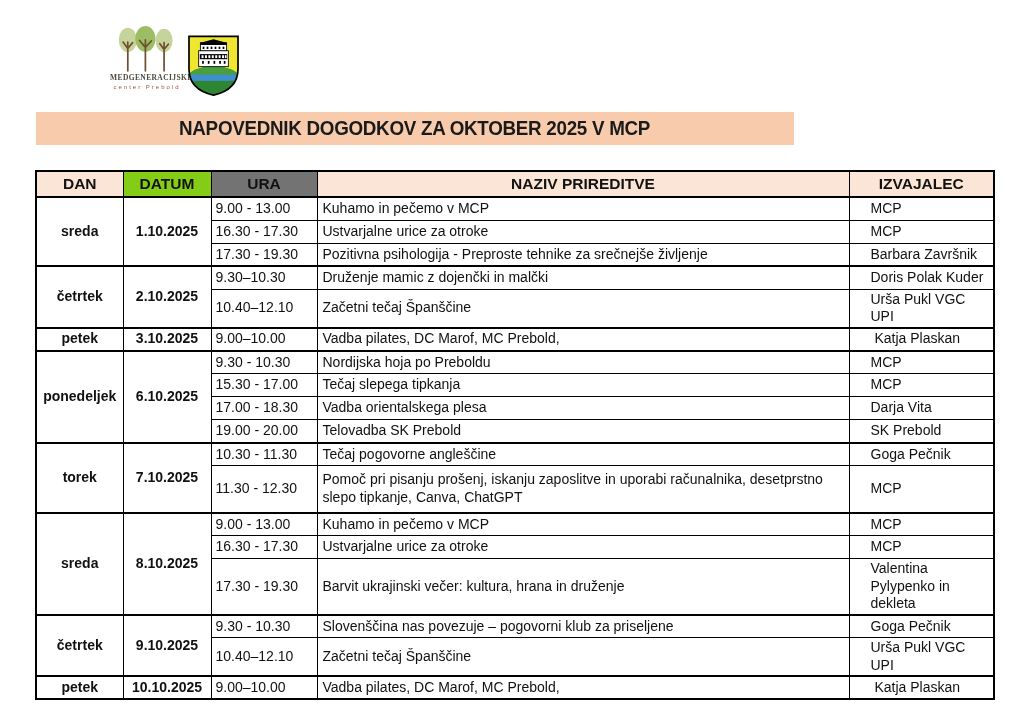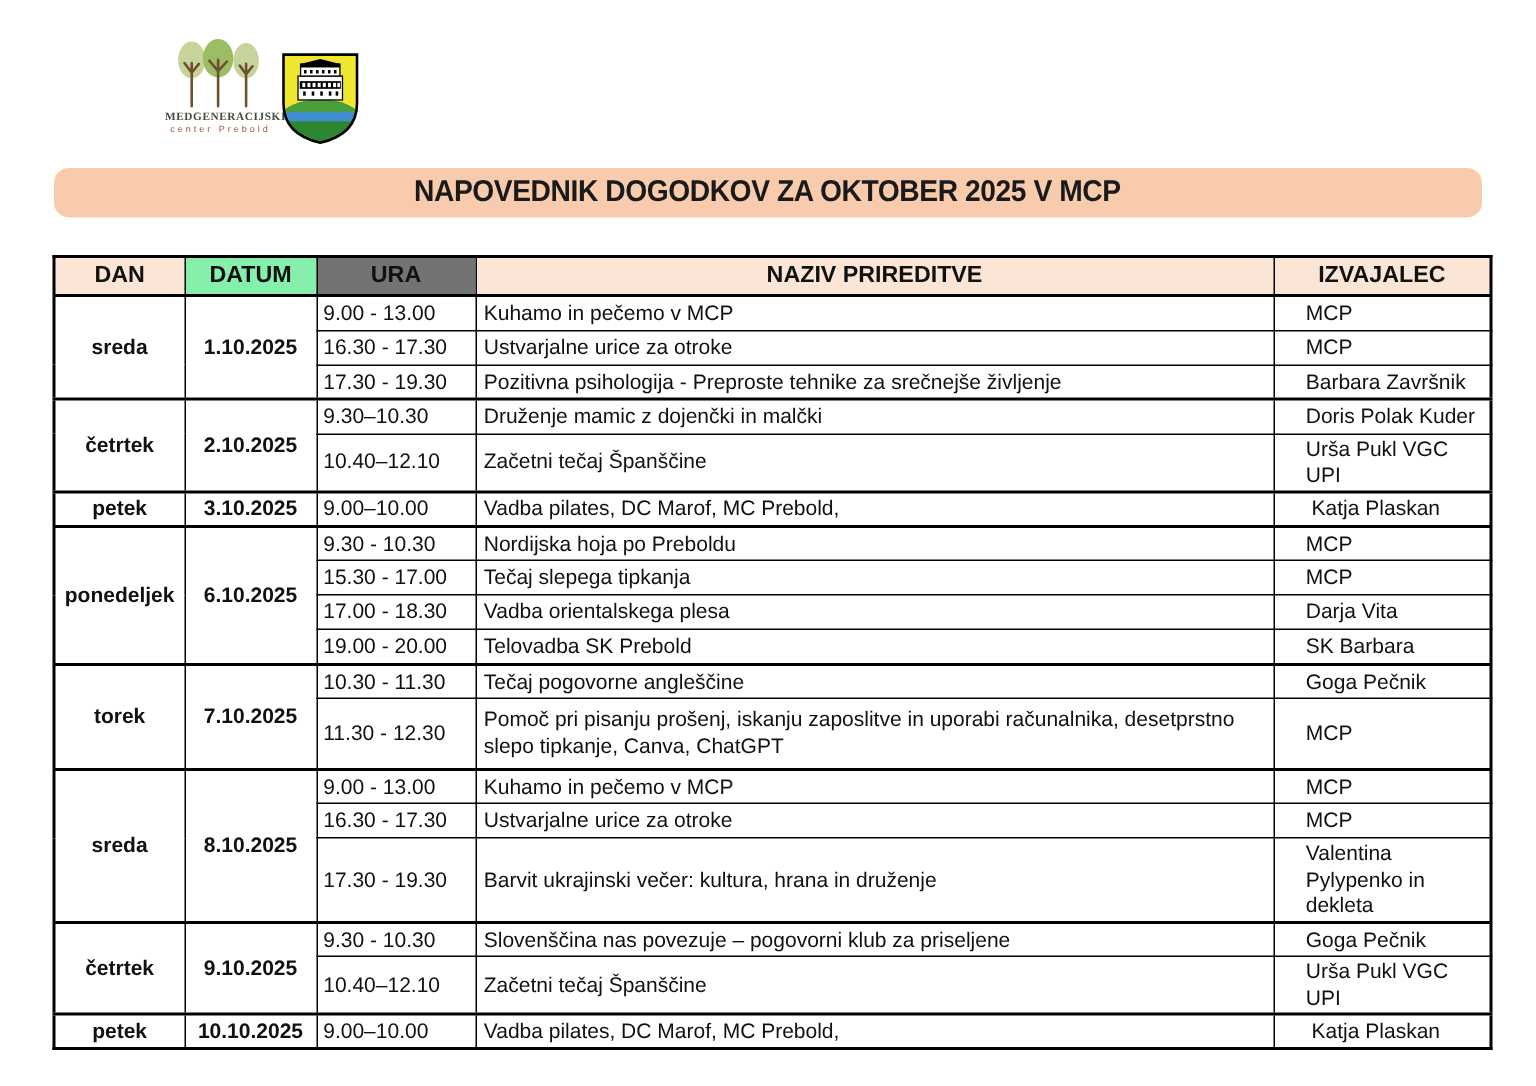--- a/index.html
+++ b/index.html
@@ -11,22 +11,22 @@
   
   .logo-trees { position: absolute; left: 110px; top: 26px; width: 74px; text-align: center; }
   .logo-trees svg { display: block; margin: 0 auto; }
   .logo-line1 { font-family: "Liberation Serif", serif; font-weight: bold; font-size: 7.5px; letter-spacing: 0.4px; color: #4b4a40; margin-top: 1px; }
   .logo-line2 { font-size: 6px; letter-spacing: 2px; color: #a2543a; margin-top: 2px; }
 
   .coat { position: absolute; left: 185px; top: 33px; width: 57px; height: 65px; }
   .coat svg { width: 100%; height: 100%; display: block; }
 
   
-  .banner { position: absolute; left: 36px; top: 112px; width: 952px; height: 33px;
-            display: flex; align-items: center; justify-content: center; border-radius: 10px; }
+  .banner { position: absolute; left: 36px; top: 112px; width: 758px; height: 33px;
+            display: flex; align-items: center; justify-content: center; }
   .banner-text { font-weight: bold; font-size: 20px; letter-spacing: -0.3px;
                  transform: scaleX(0.94); transform-origin: center; color: #1a1a1a; }
 
   
   .tbl-wrap { position: absolute; left: 35px; top: 170px; width: 879px; }
   table { border-collapse: collapse; width: 958px; table-layout: fixed;
           border: 2px solid #000; font-size: 14px; }
   th, td { border: 1px solid #000; padding: 1px 4px; vertical-align: middle; }
   thead th { background: #fbe5d6; font-weight: bold; font-size: 15.5px; height: 26px;
              text-align: center; border-bottom: 2px solid #000; }
@@ -119,21 +119,21 @@
       <colgroup id="colgroup">
           <col style="width: 87px;">
           <col style="width: 88px;">
           <col style="width: 106px;">
           <col style="width: 532px;">
           <col style="width: 145px;">
         </colgroup>
       <thead id="thead">
           <tr>
             <th style="background: rgb(251, 229, 214);">DAN</th>
-            <th style="background: #86efac;">DATUM</th>
+            <th style="background: #84cc16;">DATUM</th>
             <th style="background: #737373;">URA</th>
             <th style="background: rgb(251, 229, 214);">NAZIV PRIREDITVE</th>
             <th style="background: rgb(251, 229, 214);">IZVAJALEC</th>
           </tr>
         </thead>
       <tbody id="tbody">
           <tr class="group-start">
             <td rowspan="3" class="day">sreda</td>
             <td rowspan="3" class="date">1.10.2025</td>
             <td class="time">9.00 - 13.00</td>
@@ -182,21 +182,21 @@
             <td class="org">MCP</td>
           </tr>
           <tr>
             <td class="time">17.00 - 18.30</td>
             <td class="name">Vadba orientalskega plesa</td>
             <td class="org">Darja Vita</td>
           </tr>
           <tr>
             <td class="time">19.00 - 20.00</td>
             <td class="name">Telovadba SK Prebold</td>
-            <td class="org">SK Barbara</td>
+            <td class="org">SK Prebold</td>
           </tr>
           <tr class="group-start">
             <td rowspan="2" class="day">torek</td>
             <td rowspan="2" class="date">7.10.2025</td>
             <td class="time">10.30 - 11.30</td>
             <td class="name">Tečaj pogovorne angleščine</td>
             <td class="org">Goga Pečnik</td>
           </tr>
           <tr class="tall">
             <td class="time">11.30 - 12.30</td>

